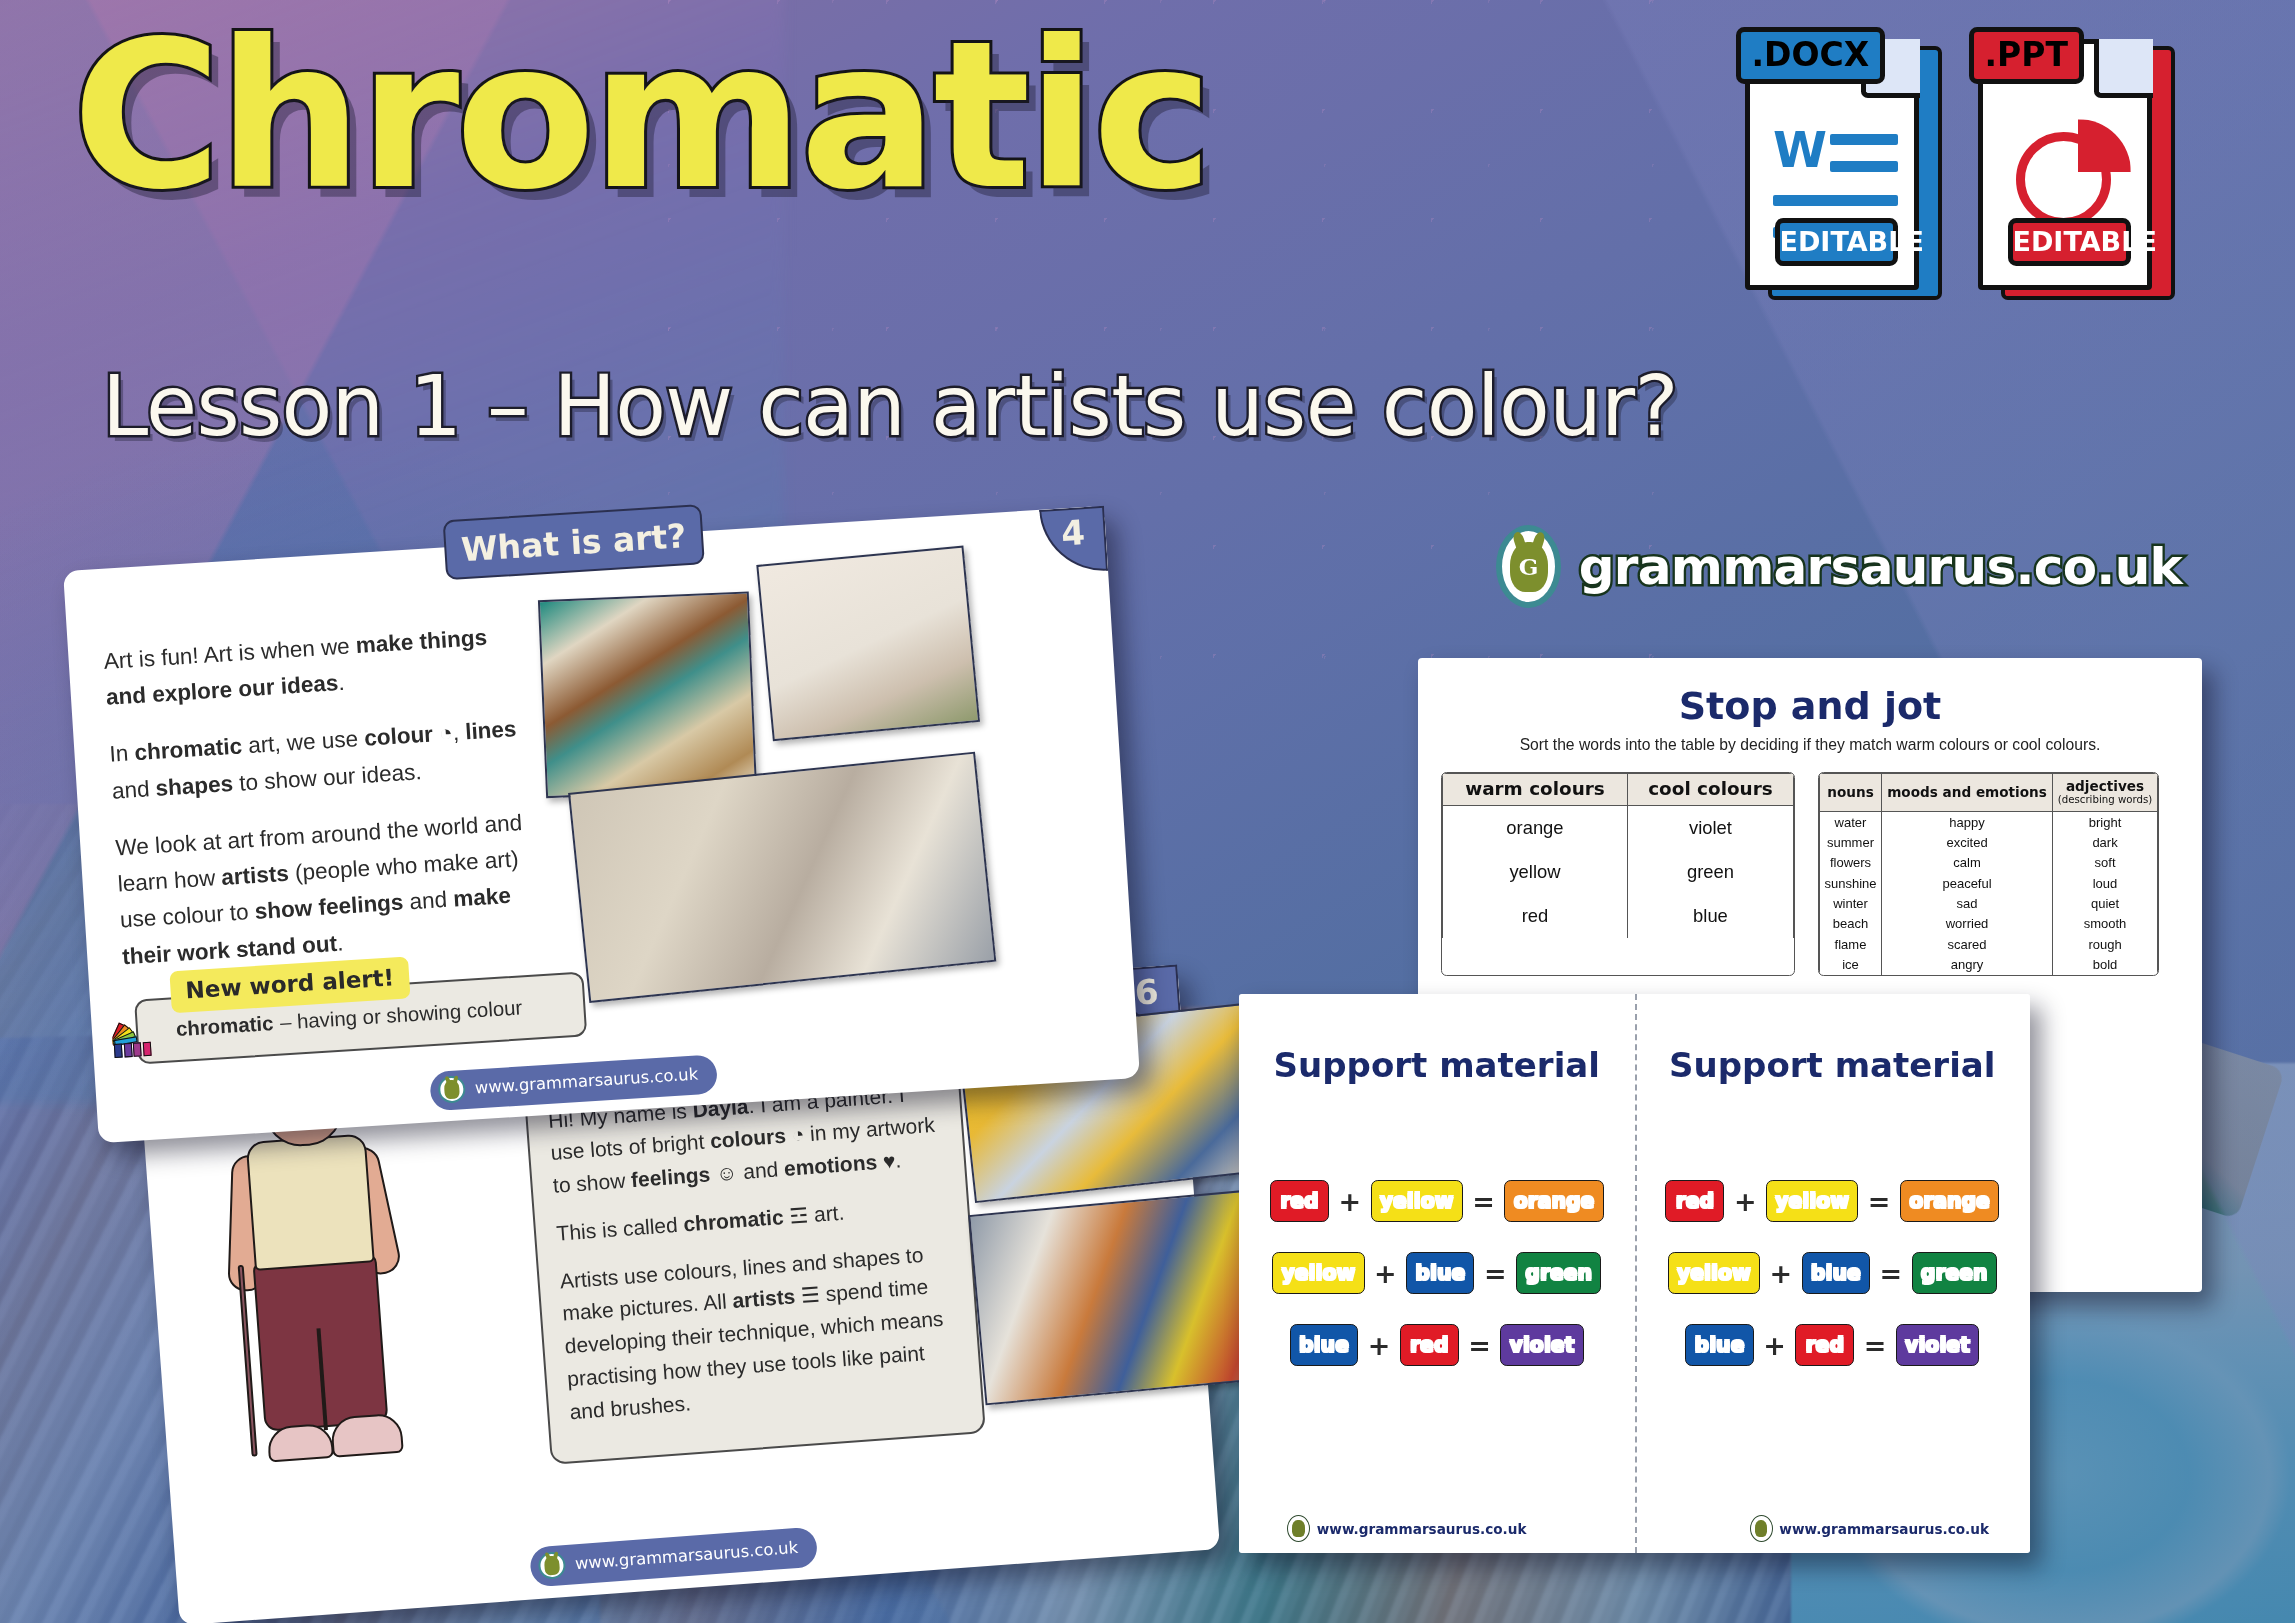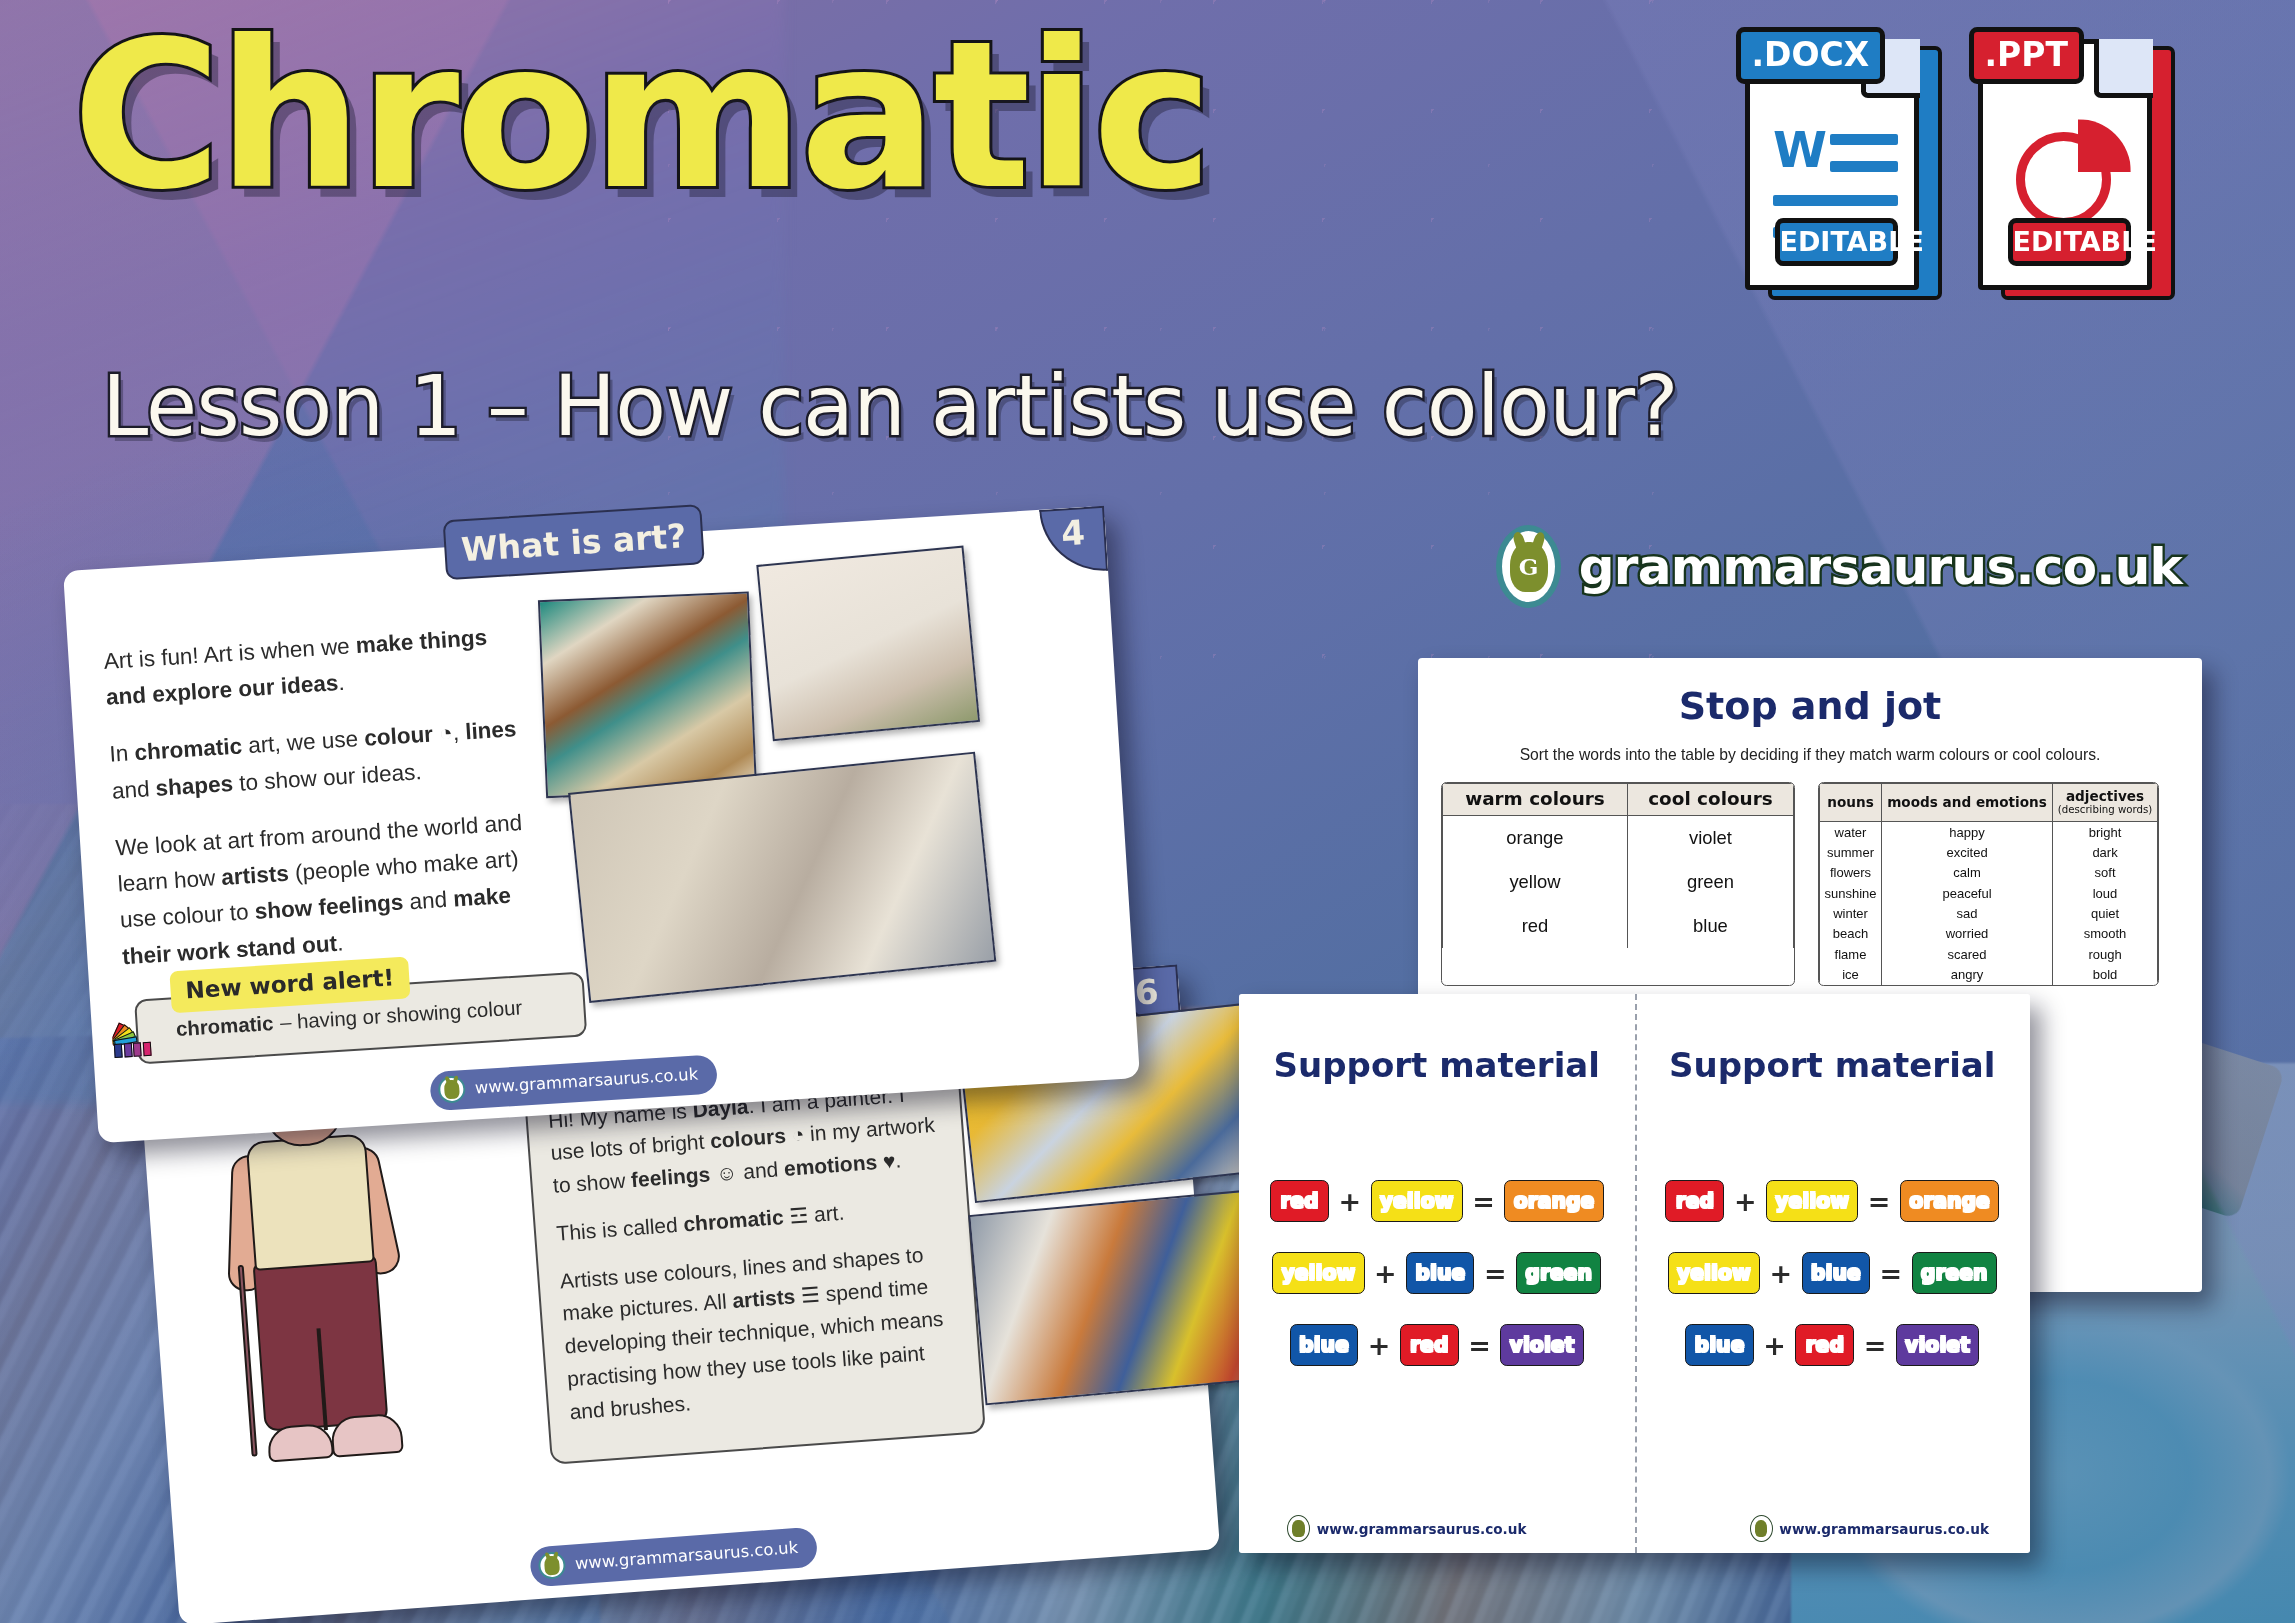--- a/index.html
+++ b/index.html
@@ -112,21 +112,21 @@
   }
   .fb-fold {
     position:absolute; right:-5.5px; top:-5.5px; width:59px; height:59px;
     background:#dde6f7; border-left:5.5px solid #111; border-bottom:5.5px solid #111;
     border-bottom-left-radius:6.8px;
   }
   .fb-tag {
     position:absolute; left:-9.5px; top:0; z-index:5;
     border:5.5px solid #111; border-radius:8.2px;
     padding:5.5px 11px 8.2px;
-    font-family:"DejaVu Sans", sans-serif; font-weight:bold; font-size:33px; color:#ffffff;
+    font-family:"DejaVu Sans", sans-serif; font-weight:bold; font-size:33px; color:#000000;
     line-height:1;
   }
   .fb-editable {
     position:absolute; left:24.5px; bottom:19px; width:123px;
     border:5.5px solid #111; border-radius:8.2px; text-align:center;
     font-family:"DejaVu Sans", sans-serif; font-weight:bold; font-size:27px; color:#fff;
     padding:4.1px 0 6.8px; line-height:1;
   }
   .w-letter { position:absolute; left:23px; top:82px; font-family:"DejaVu Sans", sans-serif; font-weight:bold; font-size:49px; color:#1f7dc4; line-height:1; }
   .w-line { position:absolute; height:11px; border-radius:2px; background:#1f7dc4; }
@@ -261,21 +261,21 @@
 
   
   #sheetjot {
     left:1418px; top:658px; width:784px; height:634px;
     border-radius:4.1px; z-index:16;
   }
   #jot-title {
     text-align:center; margin-top:26px;
     font-family:"DejaVu Sans", sans-serif; font-weight:bold; font-size:38px; color:#1b2a6b;
   }
-  #jot-sub { text-align:center; margin-top:18px; font-family:"Liberation Sans", sans-serif; font-size:15.7px; color:#222; }
+  #jot-sub { text-align:center; margin-top:8px; font-family:"Liberation Sans", sans-serif; font-size:15.7px; color:#222; }
   #jot-tables { display:flex; gap:23px; padding:0 23px; margin-top:17.7px; }
   .jtbl { border:1.4px solid #555; border-radius:5.5px; overflow:hidden; }
   .jtbl table { border-collapse:collapse; width:100%; }
   .jtbl th {
     background:#ece7df; border:0.7px solid #555; font-family:"DejaVu Sans", sans-serif;
     font-weight:bold; color:#111; padding:5.5px 4.1px; line-height:1.1;
   }
   .jtbl td {
     border-left:0.7px solid #555; border-right:0.7px solid #555; text-align:center;
     font-family:"Liberation Sans", sans-serif; color:#111; padding:2.7px 4.1px;

